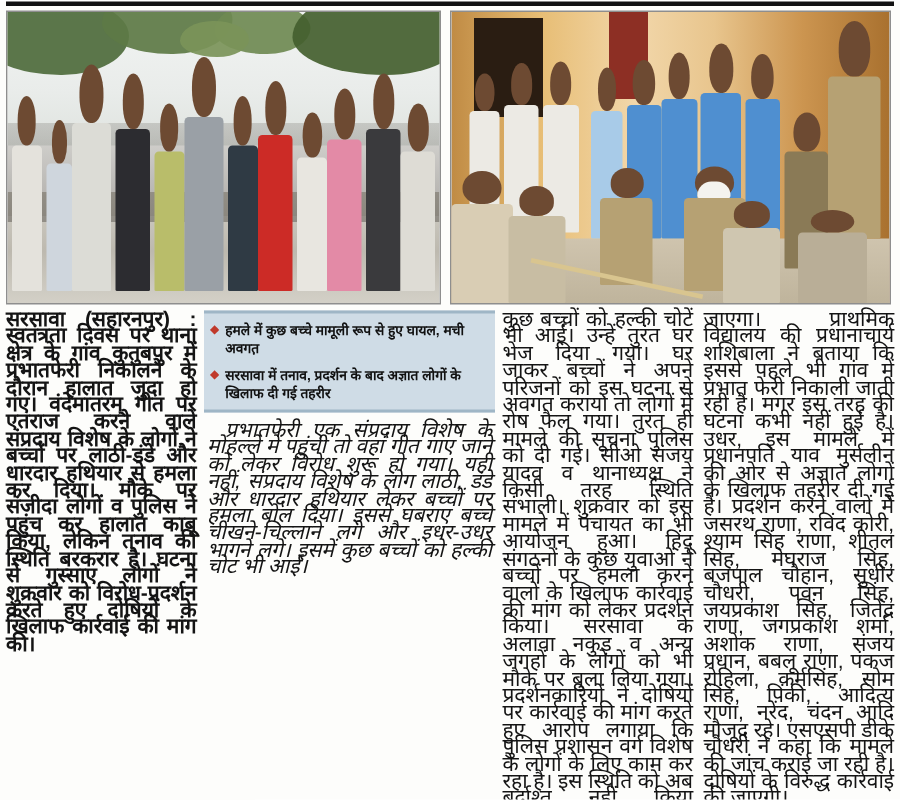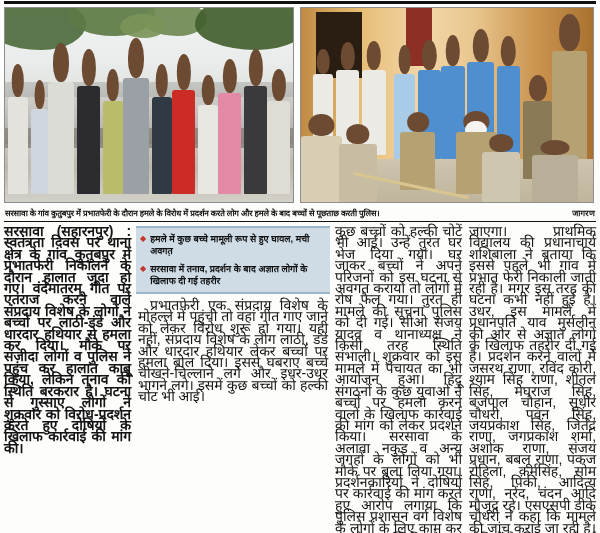--- a/index.html
+++ b/index.html
@@ -161,21 +161,21 @@
   .col { width: 190px; }
   .col p {
     margin: 0 0 4px 0;
     font-size: 14px;
     line-height: 11.4px;
     text-align: justify;
     text-justify: inter-word;
     letter-spacing: -0.05px;
     color: #141414;
   }
-  .col p.indent { text-indent: 12px; }
+  .col p.indent { text-indent: 12px; font-style: italic; }
   .dateline { font-weight: bold; }
 
   
   .highlight {
     background: #cfdce6;
     border-top: 2px solid #9fb6c6;
     border-bottom: 2px solid #9fb6c6;
     padding: 5px 6px 5px 4px;
     margin: 0 0 6px -2px;
     width: 194px;
@@ -320,24 +320,20 @@
             </div>
           <div class="person" style="left:79%;width:16%;height:24%;bottom:0%;background:#b9ae97;">
               <span class="head"></span>
             </div>
         </div>
         <div class="stick" style="left:18%;bottom:14%;width:40%;transform:rotate(12deg);"></div>
       </div>
     </div>
   </div>
 
-  <div class="credit-row">
-    <span class="caption-text">सरसावा के गांव कुतुबपुर में प्रभातफेरी के दौरान हमले के विरोध में प्रदर्शन करते लोग और हमले के बाद बच्चों से पूछताछ करती पुलिस।</span>
-    <span class="credit-text">जागरण</span>
-  </div>
 
   <div class="cols">
 
     <div class="col">
       <p class="dateline">सरसावा (सहारनपुर) : स्वतंत्रता दिवस पर थाना क्षेत्र के गांव कुतुबपुर में प्रभातफेरी निकालने के दौरान हालात जुदा हो गए। वंदेमातरम् गीत पर एतराज करने वाले संप्रदाय विशेष के लोगों ने बच्चों पर लाठी-डंडे और धारदार हथियार से हमला कर दिया। मौके पर संजीदा लोगों व पुलिस ने पहुंच कर हालात काबू किया, लेकिन तनाव की स्थिति बरकरार है। घटना से गुस्साए लोगों ने शुक्रवार को विरोध-प्रदर्शन करते हुए दोषियों के खिलाफ कार्रवाई की मांग की।</p>
     </div>
 
     <div class="col">
       <div class="highlight">
         <div class="hl-item">

